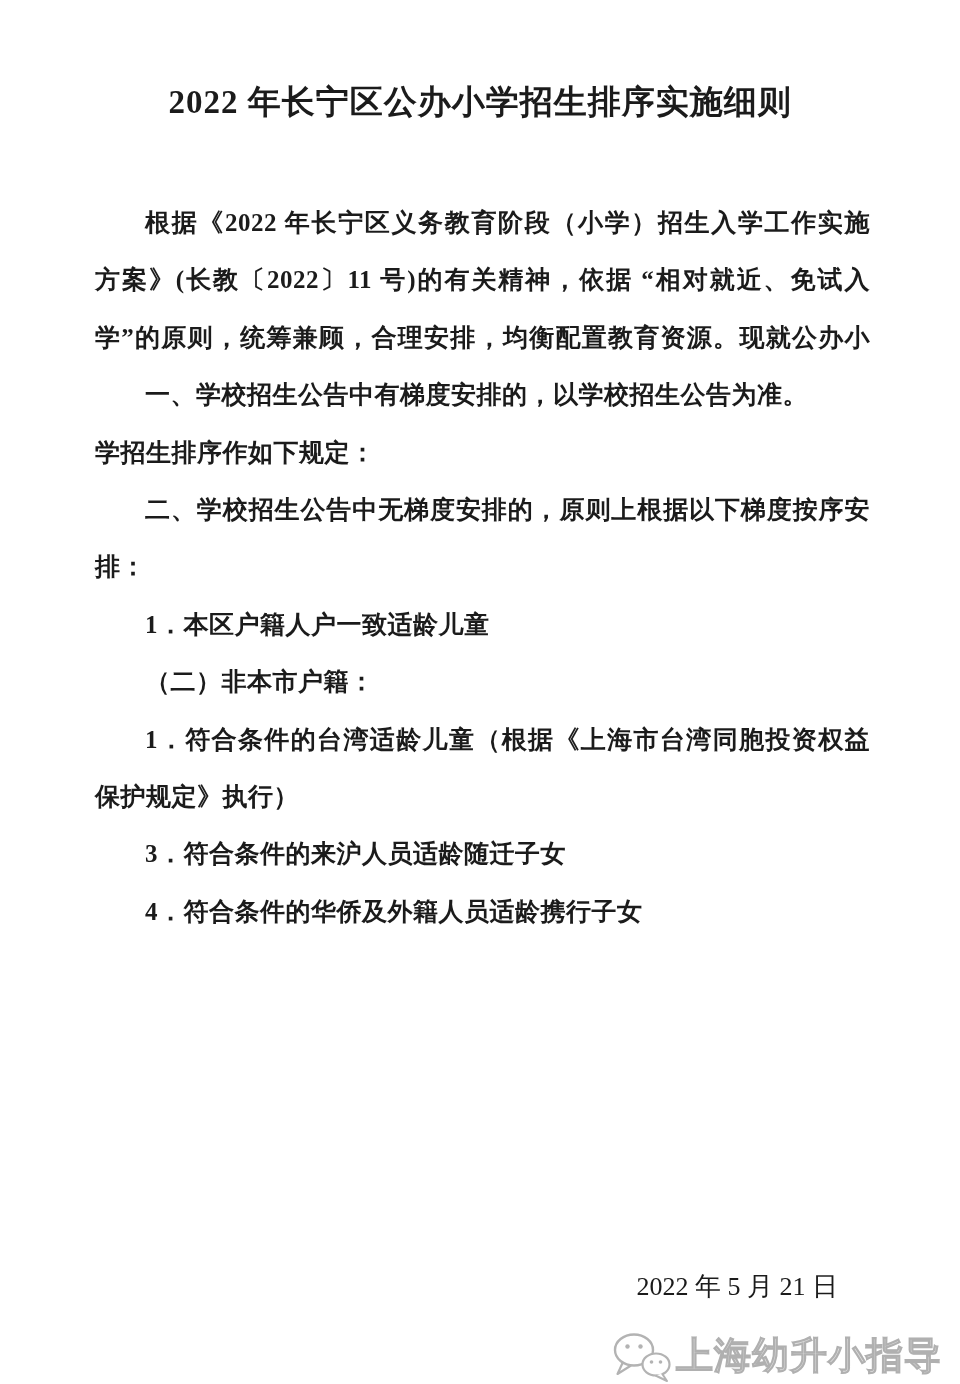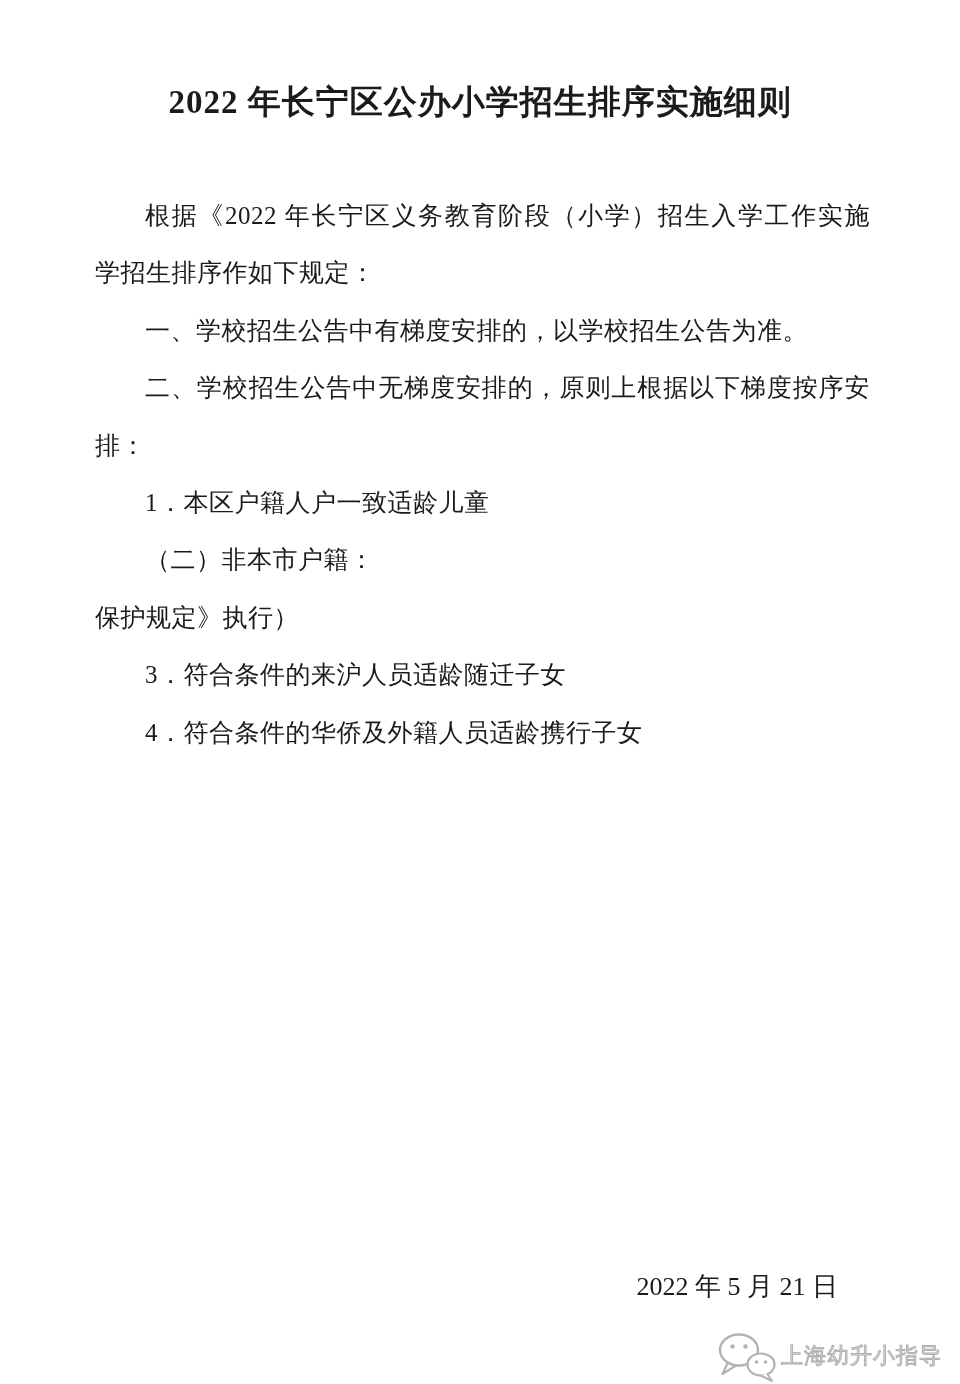--- a/index.html
+++ b/index.html
@@ -24,24 +24,25 @@
     right: 0;
     margin: 0;
     text-align: center;
     font-size: 33px;
     font-weight: bold;
     line-height: 44px;
     letter-spacing: 1px;
   }
   .body-text {
     position: absolute;
-    top: 179px;
+    top: 186px;
     left: 95px;
     width: 775px;
     font-size: 25px;
+    font-weight: bold;
   }
   .line {
     height: 57.4px;
     line-height: 57.4px;
     white-space: nowrap;
     letter-spacing: 0.5px;
   }
   .line.indent {
     padding-left: 50px;
   }
@@ -69,48 +70,51 @@
     position: absolute;
     right: 18px;
     bottom: 10px;
     display: flex;
     align-items: center;
     gap: 5px;
     pointer-events: none;
   }
   .wm-label {
     font-family: "Liberation Sans", "DejaVu Sans", sans-serif;
-    font-size: 22px;
-    font-weight: normal;
+    font-size: 37px;
+    font-weight: bold;
     color: #dedede;
     -webkit-text-stroke: 1px #b0b0b0;
     letter-spacing: 1px;
     white-space: nowrap;
   }
   .wm-icon-box {
     width: 60px;
     height: 52px;
     flex: 0 0 auto;
   }
 </style>
 </head>
 <body>
 
 <div class="page">
 
   <h1 class="title">2022 年长宁区公办小学招生排序实施细则</h1>
 
   <div class="body-text">
     <div class="line indent fill">根据《2022 年长宁区义务教育阶段（小学）招生入学工作实施</div>
+    <div class="line fill">方案》(长教〔2022〕11 号)的有关精神，依据 “相对就近、免试入</div>
+    <div class="line fill">学”的原则，统筹兼顾，合理安排，均衡配置教育资源。现就公办小</div>
+    <div class="line indent">一、学校招生公告中有梯度安排的，以学校招生公告为准。</div>
     <div class="line">学招生排序作如下规定：</div>
-    <div class="line indent">一、学校招生公告中有梯度安排的，以学校招生公告为准。</div>
     <div class="line indent fill">二、学校招生公告中无梯度安排的，原则上根据以下梯度按序安</div>
     <div class="line">排：</div>
     <div class="line indent">1．本区户籍人户一致适龄儿童</div>
     <div class="line indent">（二）非本市户籍：</div>
+    <div class="line indent fill">1．符合条件的台湾适龄儿童（根据《上海市台湾同胞投资权益</div>
     <div class="line">保护规定》执行）</div>
     <div class="line indent">3．符合条件的来沪人员适龄随迁子女</div>
     <div class="line indent">4．符合条件的华侨及外籍人员适龄携行子女</div>
   </div>
 
   <div class="signature">
     <div class="sig-date">2022 年 5 月 21 日</div>
   </div>
 
   <div class="watermark">

